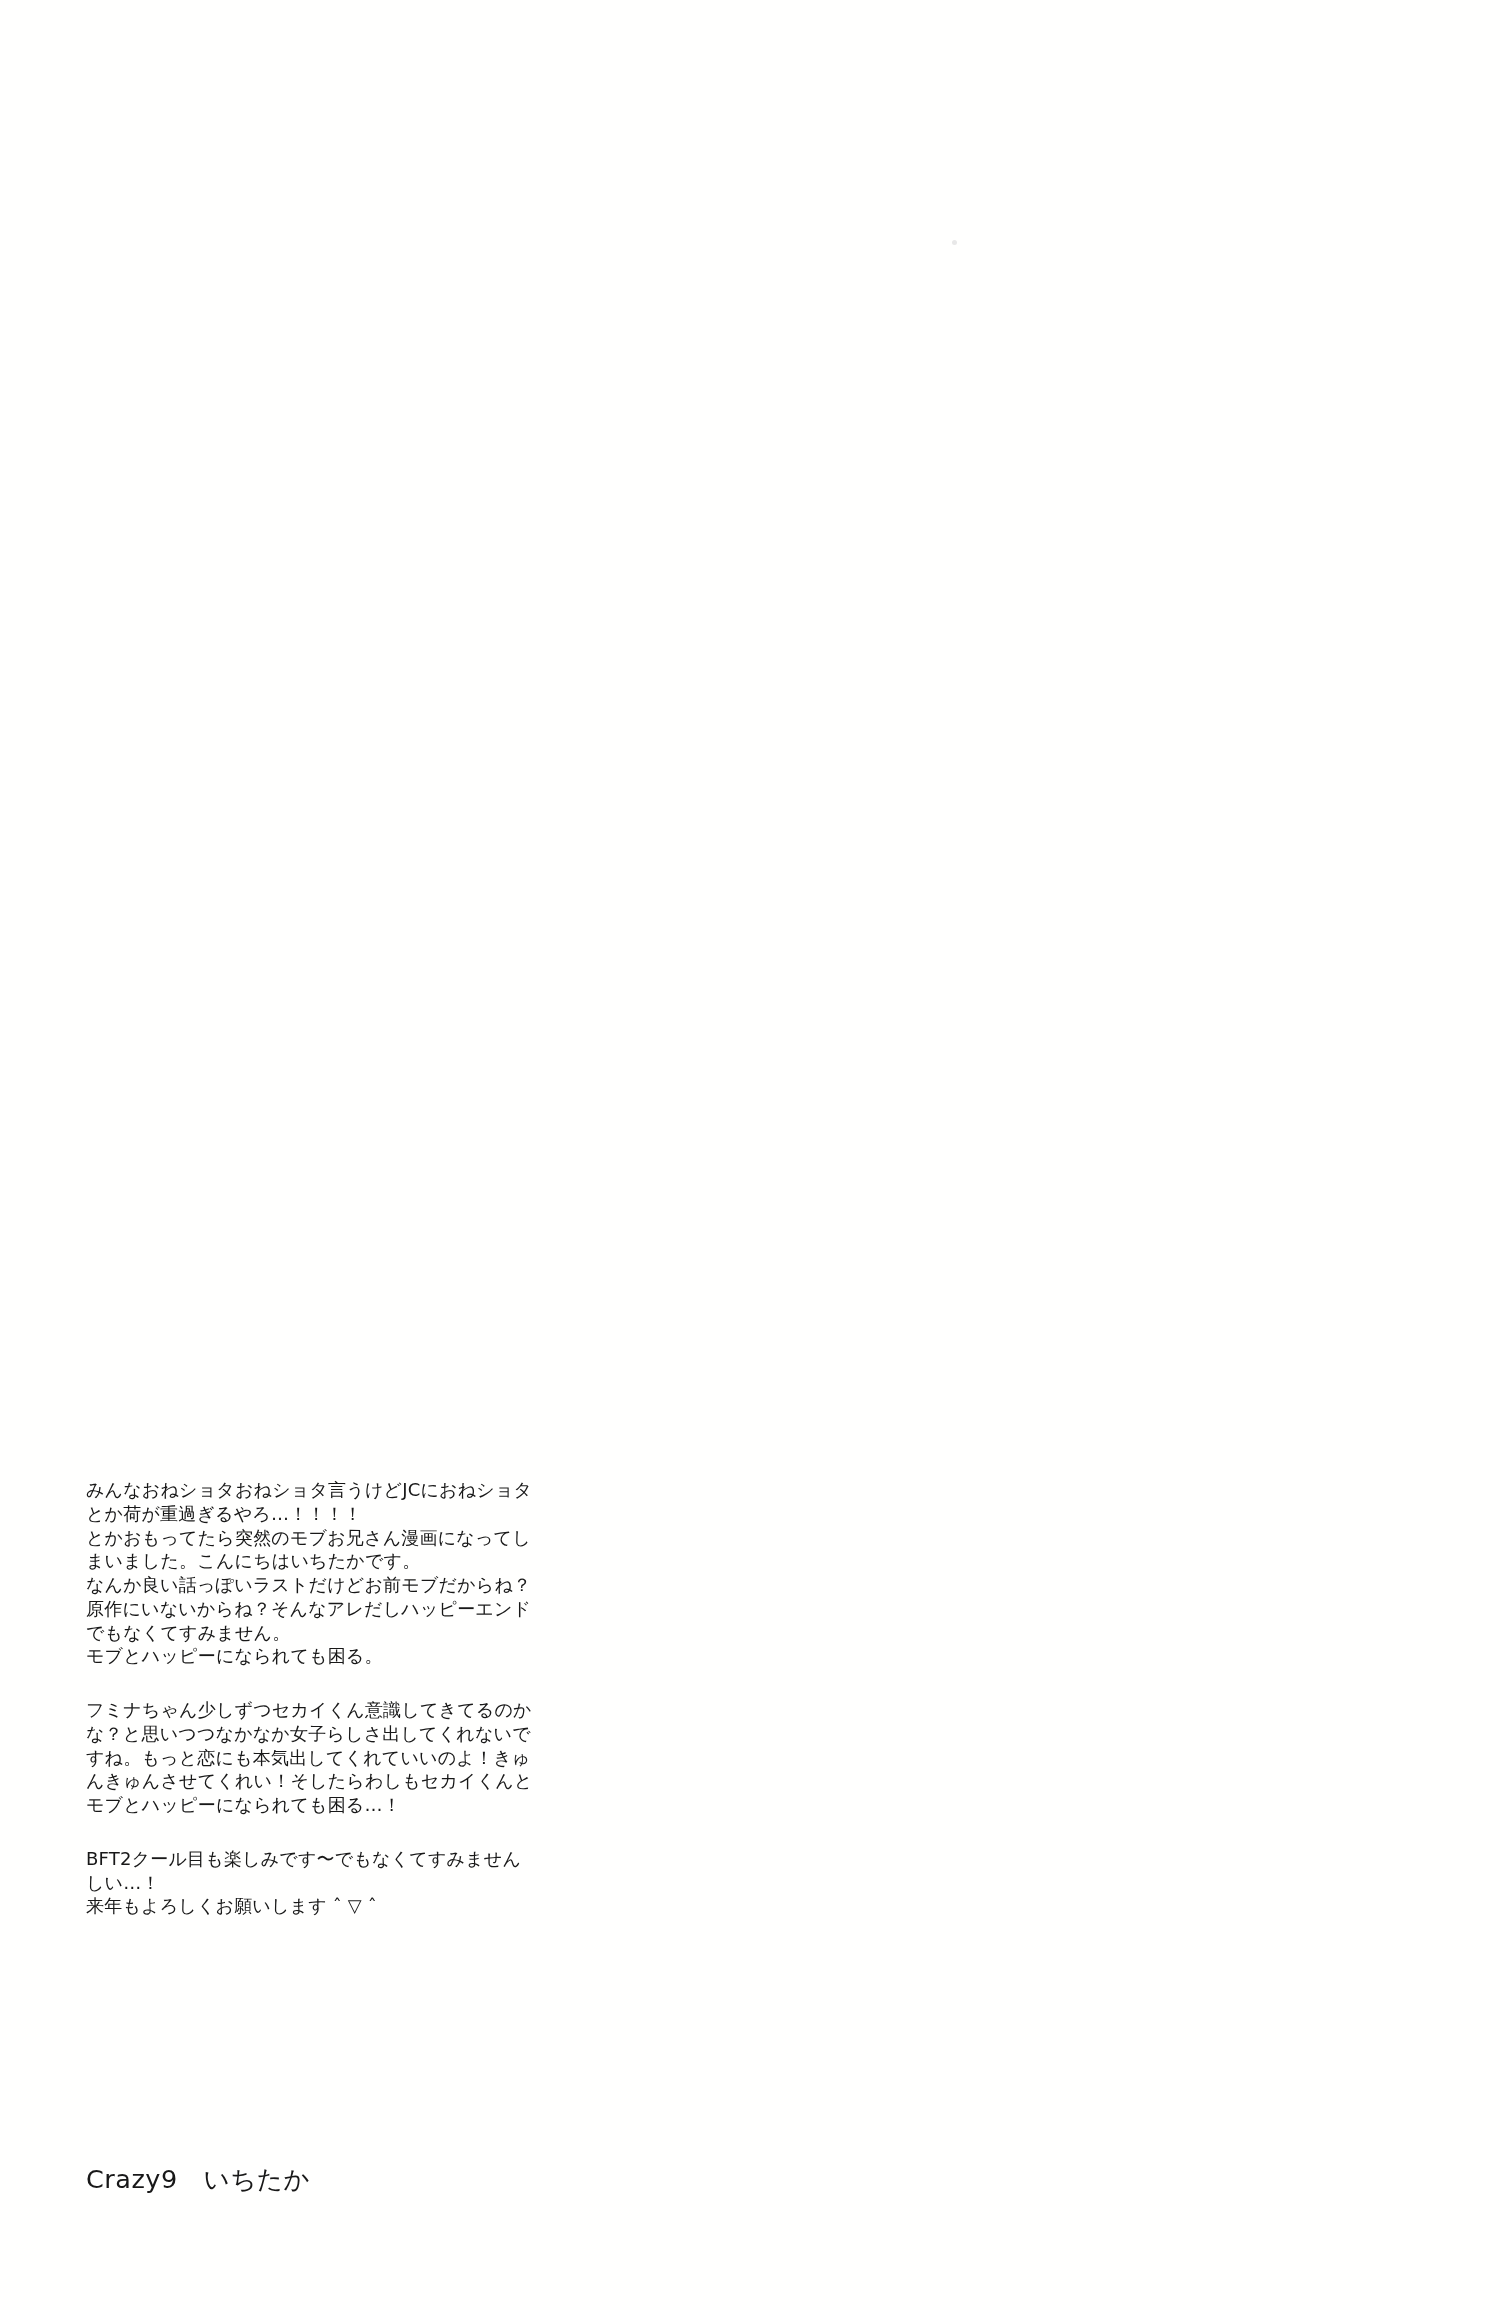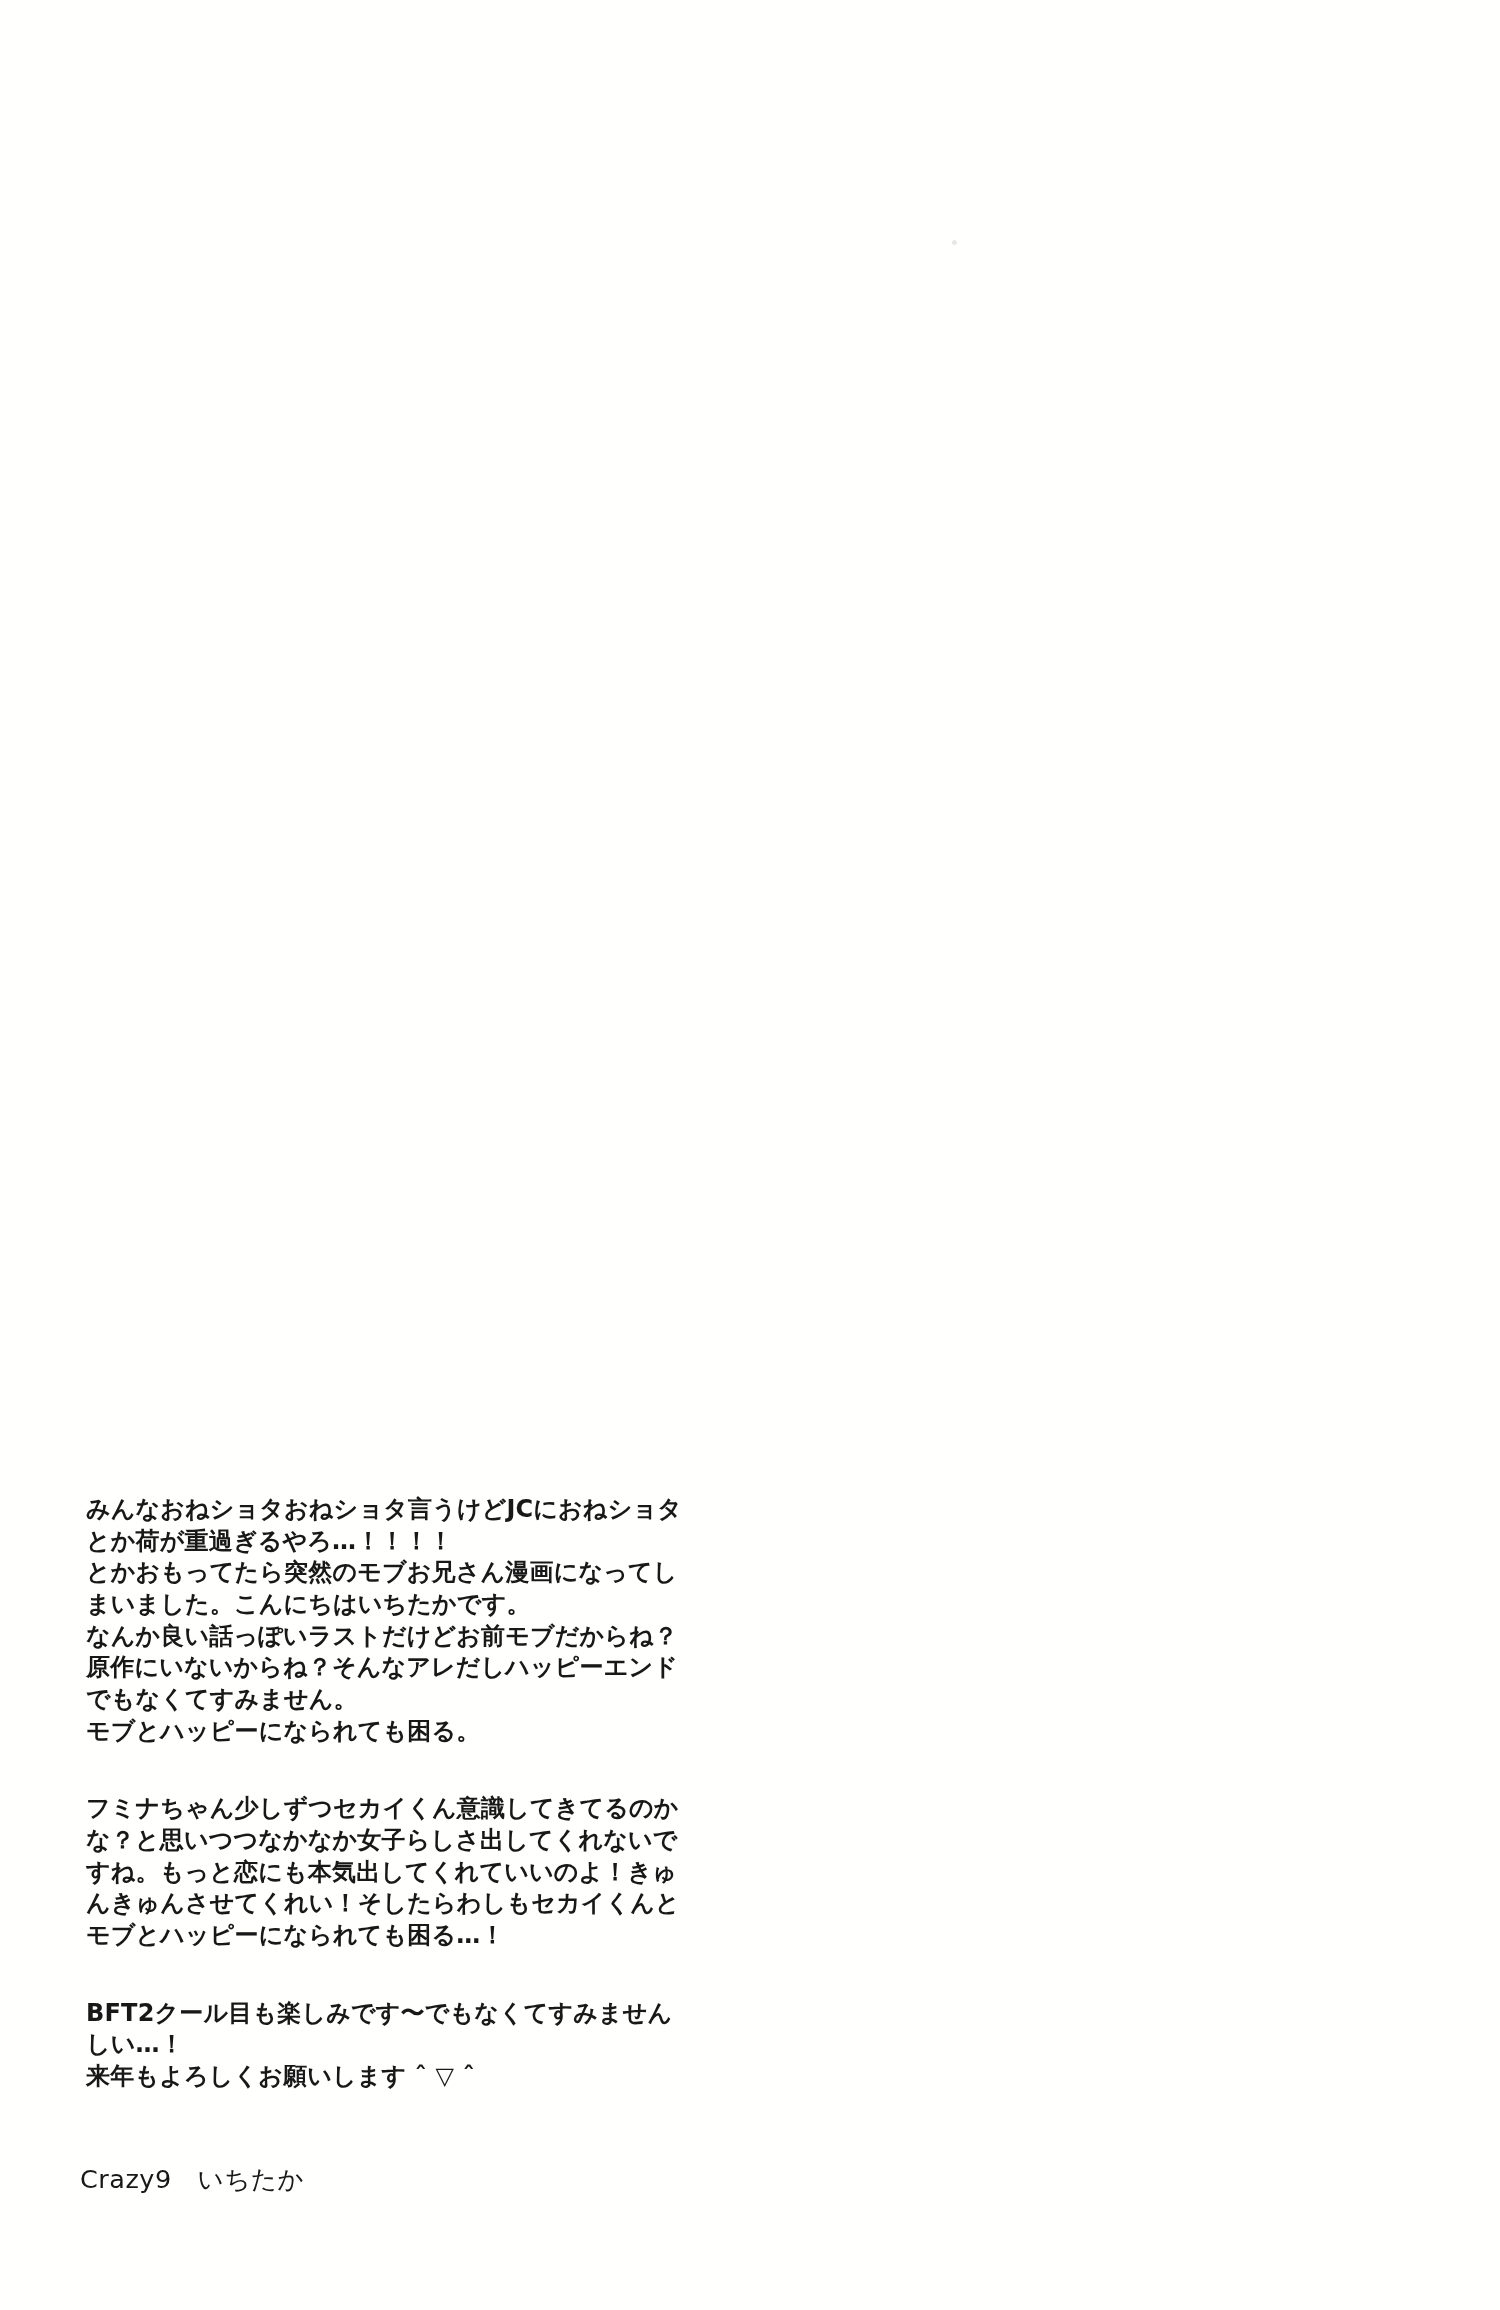--- a/index.html
+++ b/index.html
@@ -20,34 +20,33 @@
     inset: 0;
     background: #fffffe;
   }
   .afterword {
     position: absolute;
     left: 86px;
     top: 1478px;
     width: 730px;
   }
   .para {
-    font-size: 24px;
+    font-size: 18px;
     line-height: 1.32;
     letter-spacing: 0.2px;
-    margin: 16px 0 0 0;
+    margin: 0 0 0 0;
     white-space: pre-wrap;
     color: #181818;
-    font-weight: bold;
   }
   .gap {
     height: 30px;
   }
   .signature {
     position: absolute;
-    left: 80px;
+    left: 86px;
     top: 2162px;
     font-size: 25.5px;
     letter-spacing: 0.5px;
     color: #181818;
   }
   .faint-mark {
     position: absolute;
     left: 952px;
     top: 240px;
     width: 5px;

